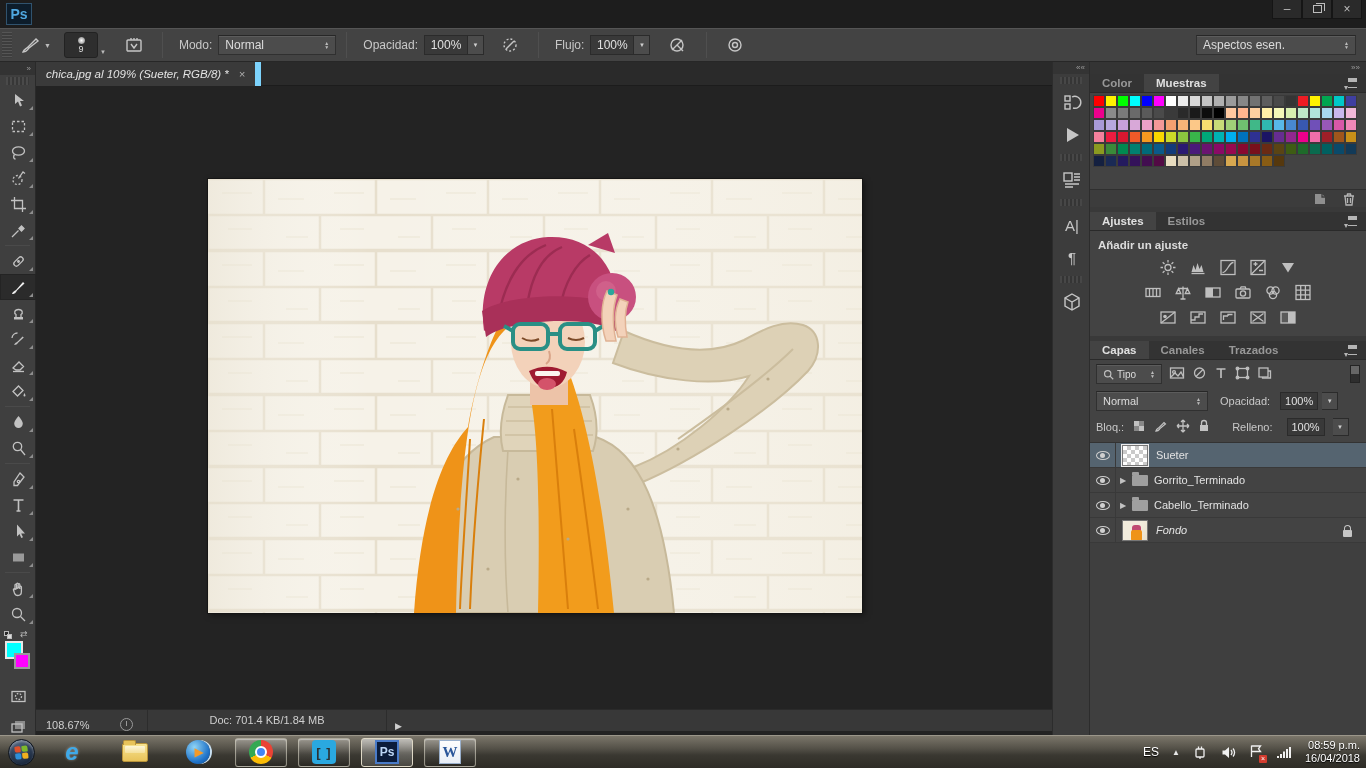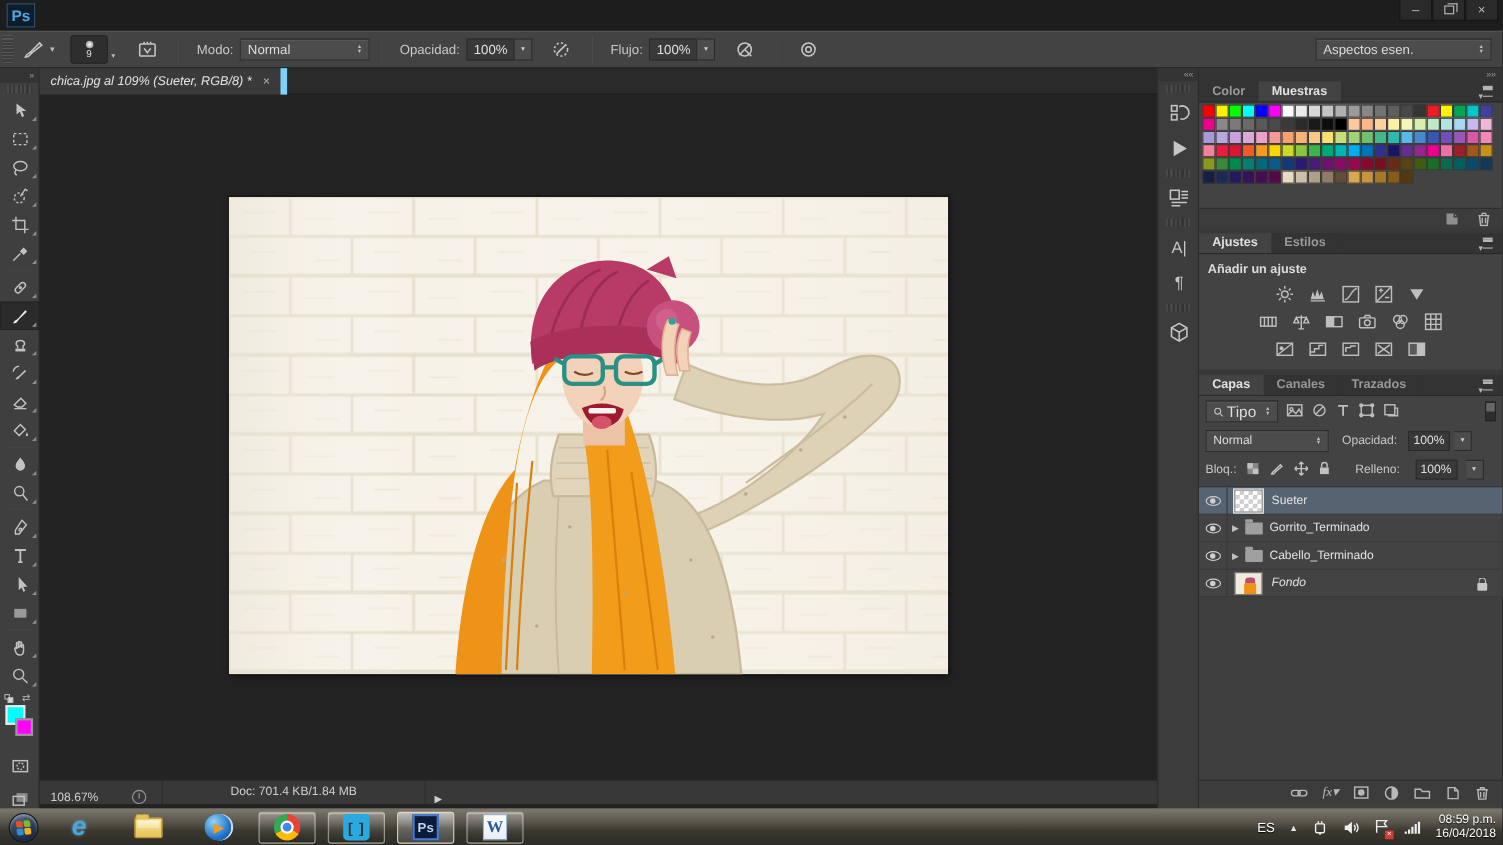--- a/index.html
+++ b/index.html
@@ -771,21 +771,21 @@
     <span class="ptab">Trazados</span>
     <span class="panel-menu"></span>
   </div>
   <div class="panel-body">
     <div id="capas-filter">
       <div class="dropdown" id="tipo-dd">
         <svg width="11" height="11" viewBox="0 0 14 14" style="stroke:#c0c0c0;fill:none;stroke-width:1.5;margin-right:3px;">
             <circle cx="6" cy="6" r="4"></circle>
             <path d="M9 9l4 4"></path>
           </svg>
-        <span style="font-size:14px;">Tipo</span>
+        <span style="font-size:10px;">Tipo</span>
         <span class="updown">
             <span>▲</span>
             <span>▼</span>
           </span>
       </div>
       <span class="filter-ico"><svg width="16" height="14" viewBox="0 0 16 14">
             <rect x="1.5" y="2" width="13" height="10"></rect>
             <circle cx="5" cy="6" r="1.4"></circle>
             <path d="M2 11l4-4 3 3 3-4 2.5 5"></path>
           </svg></span>
@@ -876,45 +876,20 @@
           </div>
           <span class="thumb" style="background:linear-gradient(120deg,#f2ecdd 55%,#e8e0cc);position:relative;overflow:hidden;">
             <i style="position:absolute;left:9px;top:4px;width:9px;height:7px;background:#c04a72;border-radius:3px 3px 1px 1px;"></i>
             <i style="position:absolute;left:8px;top:9px;width:11px;height:11px;background:#ef9318;border-radius:2px;"></i>
           </span>
           <span class="layer-name italic">Fondo</span>
           <span class="lock"></span>
         </div>
       </div>
   </div>
-  <div id="capas-footer">
-    <svg width="16" height="12" viewBox="0 0 16 12">
-        <rect x="1" y="3.5" width="8" height="5" rx="2.5"></rect>
-        <rect x="7" y="3.5" width="8" height="5" rx="2.5"></rect>
-      </svg>
-    <span class="fx">fx▾</span>
-    <svg width="15" height="13" viewBox="0 0 15 13">
-        <rect x="1.5" y="1.5" width="12" height="10"></rect>
-        <circle cx="7.5" cy="6.5" r="3" fill="#b8b8b8" stroke="none"></circle>
-      </svg>
-    <svg width="14" height="14" viewBox="0 0 14 14">
-        <circle cx="7" cy="7" r="5.5"></circle>
-        <path d="M7 1.5v11A5.5 5.5 0 0 0 7 1.5z" fill="#b8b8b8" stroke="none"></path>
-      </svg>
-    <svg width="16" height="13" viewBox="0 0 16 13">
-        <path d="M1.5 3.5h5l1.5 2h6.5v6h-13z"></path>
-      </svg>
-    <svg width="14" height="14" viewBox="0 0 14 14">
-        <path d="M2.5 2h6l3 3v7h-9z"></path>
-        <path d="M8.5 2v3h3"></path>
-      </svg>
-    <svg width="13" height="14" viewBox="0 0 13 14">
-        <path d="M2.5 4h8l-.8 8.5H3.3zM1.5 4h10M4.5 4l.5-1.8h3L8.5 4M5 6v5M8 6v5"></path>
-      </svg>
-  </div>
 </div>
 
 <div id="taskbar" class="abs">
   <div id="startorb">
       <span class="flag">
         <i></i>
         <i></i>
         <i></i>
         <i></i>
       </span>

